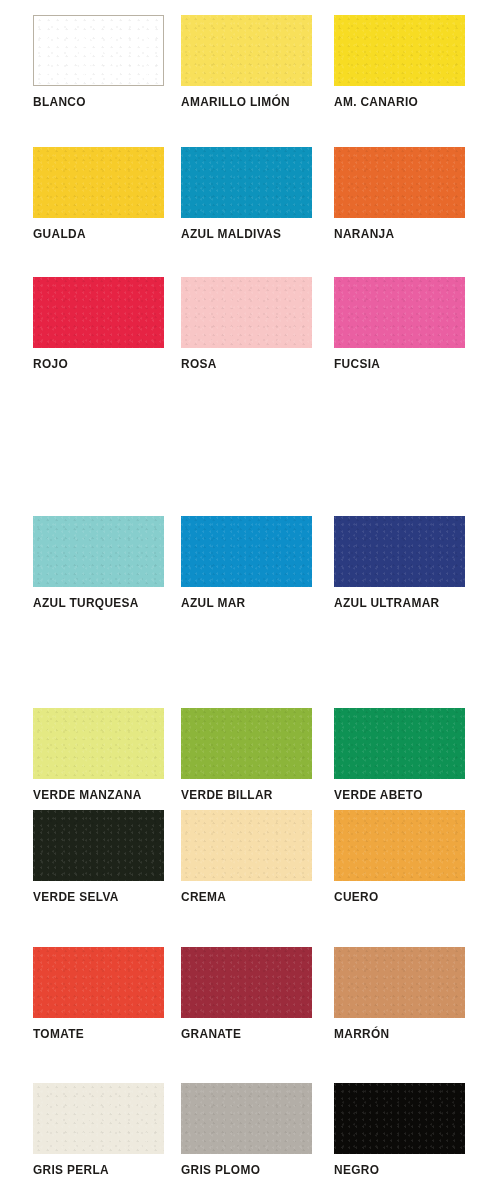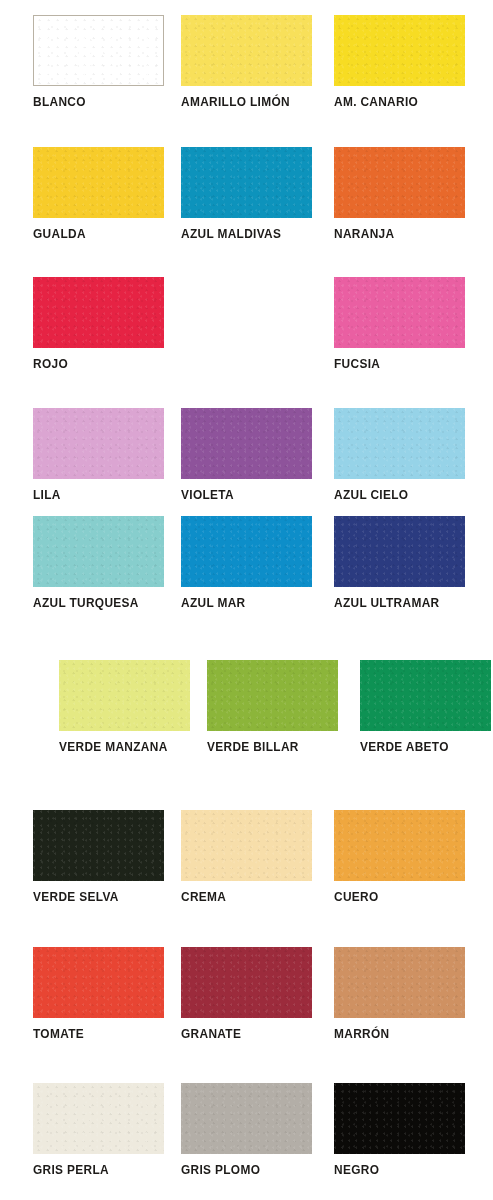--- a/index.html
+++ b/index.html
@@ -134,68 +134,54 @@
         <div class="swatch-label">NARANJA</div>
       </div>
     </div>
     <div class="swatch-row" style="top: 277px; padding-left: 17px;">
       <div class="swatch-cell col-0">
         <div class="swatch-chip" title="ROJO" style="background: rgb(230, 35, 68);">
           <span class="grain"></span>
         </div>
         <div class="swatch-label">ROJO</div>
       </div>
+      <div class="swatch-cell col-1">
+        <div class="swatch-chip" title="ROSA" style="background: rgb(248, 198, 198);">
+          <span class="grain"></span>
+        </div>
+        <div class="swatch-label">ROSA</div>
+      </div>
       <div class="swatch-cell col-2">
         <div class="swatch-chip" title="FUCSIA" style="background: rgb(234, 95, 162);">
           <span class="grain"></span>
         </div>
         <div class="swatch-label">FUCSIA</div>
       </div>
     </div>
-    <div class="swatch-row" style="top: 408px;">
-      <div class="swatch-cell col-0">
-        <div class="swatch-chip" title="LILA" style="background: rgb(219, 165, 210);">
-          <span class="grain"></span>
-        </div>
-        <div class="swatch-label">LILA</div>
-      </div>
-      <div class="swatch-cell col-1">
-        <div class="swatch-chip" title="VIOLETA" style="background: rgb(142, 83, 155);">
-          <span class="grain"></span>
-        </div>
-        <div class="swatch-label">VIOLETA</div>
-      </div>
-      <div class="swatch-cell col-2">
-        <div class="swatch-chip" title="AZUL CIELO" style="background: rgb(150, 211, 232);">
-          <span class="grain"></span>
-        </div>
-        <div class="swatch-label">AZUL CIELO</div>
-      </div>
-    </div>
     <div class="swatch-row" style="top: 516px;">
       <div class="swatch-cell col-0">
         <div class="swatch-chip" title="AZUL TURQUESA" style="background: rgb(135, 206, 205);">
           <span class="grain"></span>
         </div>
         <div class="swatch-label">AZUL TURQUESA</div>
       </div>
       <div class="swatch-cell col-1">
         <div class="swatch-chip" title="AZUL MAR" style="background: rgb(13, 142, 201);">
           <span class="grain"></span>
         </div>
         <div class="swatch-label">AZUL MAR</div>
       </div>
       <div class="swatch-cell col-2">
         <div class="swatch-chip" title="AZUL ULTRAMAR" style="background: rgb(43, 59, 128);">
           <span class="grain"></span>
         </div>
         <div class="swatch-label">AZUL ULTRAMAR</div>
       </div>
     </div>
-    <div class="swatch-row" style="top: 660px; margin-left: 26px;">
+    <div class="swatch-row" style="top: 708px;">
       <div class="swatch-cell col-0">
         <div class="swatch-chip" title="VERDE MANZANA" style="background: rgb(228, 233, 131);">
           <span class="grain"></span>
         </div>
         <div class="swatch-label">VERDE MANZANA</div>
       </div>
       <div class="swatch-cell col-1">
         <div class="swatch-chip" title="VERDE BILLAR" style="background: rgb(140, 181, 58);">
           <span class="grain"></span>
         </div>

